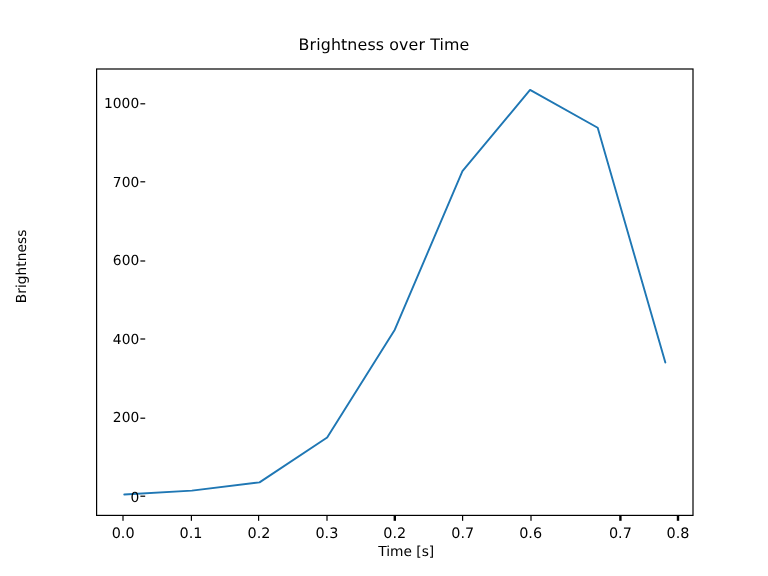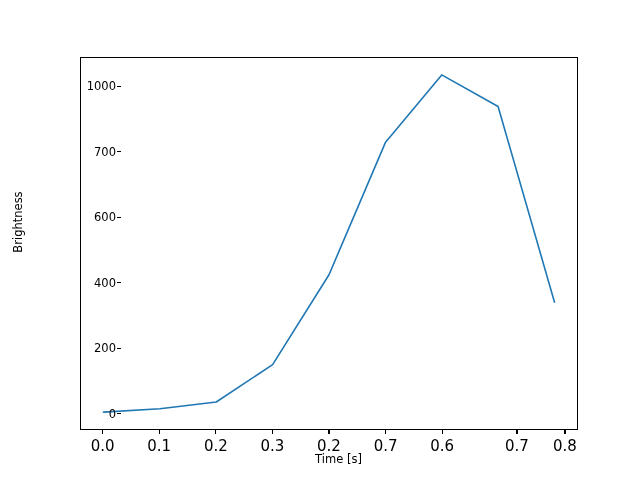--- a/index.html
+++ b/index.html
@@ -42,21 +42,21 @@
     width: 100%;
     height: 100%;
     display: block;
   }
   .tick-x {
     position: absolute;
     top: 430px;
     width: 80px;
     margin-left: -40px;
     text-align: center;
-    font-size: 15px;
+    font-size: 12px;
     color: #000000;
   }
   .tick-x .tick-mark {
     display: block;
     width: 1.1px;
     height: 3.6px;
     background: #000000;
     margin: 0 auto 3px auto;
   }
   .tick-y {
@@ -99,20 +99,21 @@
     font-size: 11.5px;
     color: #000000;
     transform: rotate(-90deg);
   }
 </style>
 </head>
 <body>
 
 <div id="figure">
 
+  <div id="title">Brightness over Time</div>
 
   <div id="plot-area">
     <svg id="data-svg" viewBox="0 0 498 373" preserveAspectRatio="none">
       <polyline id="series-path" fill="none" stroke="#1f77b4" stroke-width="1.6" stroke-linejoin="round" stroke-linecap="round" points="22.64,355.99 79.23,352.71 135.82,345.84 192.41,308.22 249.00,217.91 305.59,85.07 362.18,17.01 418.77,48.75 475.36,245.39"></polyline>
     </svg>
   </div>
 
   <div id="xtick-container">
       <div class="tick-x" style="left: 102.636px;"><span class="tick-mark"></span><span>0.0</span></div>
       <div class="tick-x" style="left: 159.227px;"><span class="tick-mark"></span><span>0.1</span></div>

